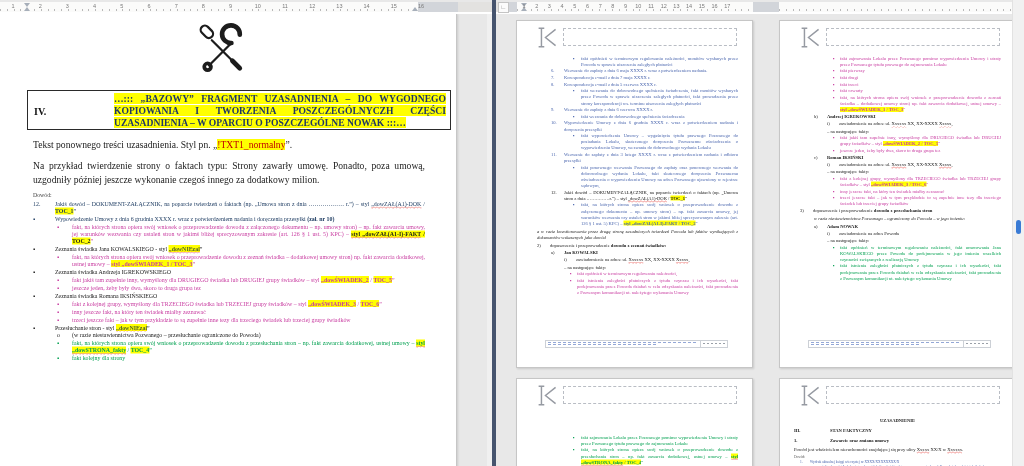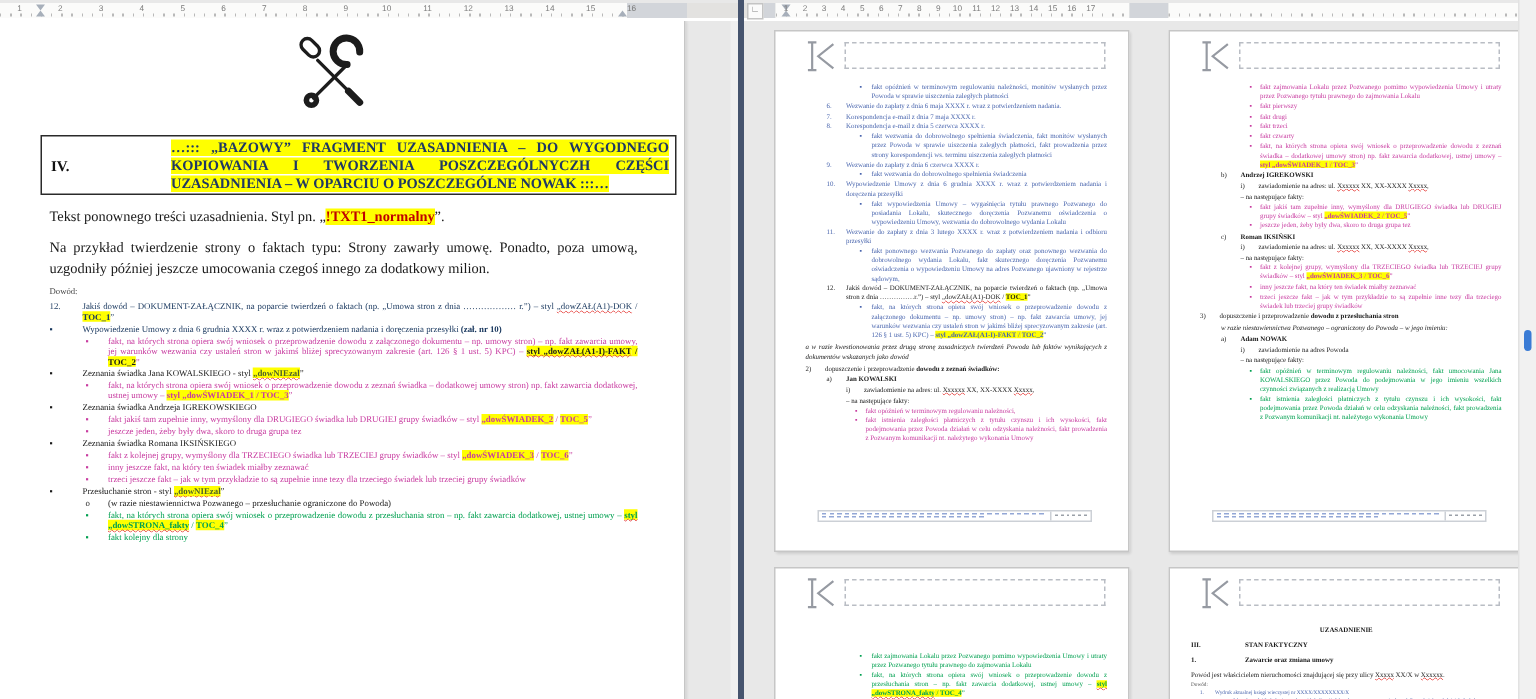--- a/index.html
+++ b/index.html
@@ -27,21 +27,21 @@
   
   .page-big{position:absolute;left:0;top:13px;width:456px;height:453px;background:#fff;
             border-right:1px solid #c6c6c6;border-top:1px solid #d8d8d8;box-shadow:1px 1px 2px rgba(0,0,0,.12)}
   .tools-img{position:absolute;left:195px;top:8px;width:56px;height:57px}
   .hbox{position:absolute;left:27px;top:76px;width:424px;height:40px;border:1.3px solid #2a2a2a;
         display:flex;align-items:center;padding:2px 4px 0 6px;box-sizing:border-box}
   .hnum{flex:0 0 80px;font-size:10px;font-weight:bold;color:#111}
   .htext{flex:1;font-size:9.6px;font-weight:bold;line-height:12.2px;color:#1f3864;text-align:justify}
   .htext mark{background:#ffff00;color:#1f3864}
   .p1{position:absolute;left:33px;top:124px;width:392px;margin:0;font-size:9.6px;line-height:13px;text-align:justify}
-  .p1 .tok{background:#ffff00;color:#c00000;font-weight:bold}
+  .p1 .tok{background:#ffff00;color:#c00000;font-weight:normal}
   .p2{position:absolute;left:33px;top:145px;width:392px;margin:0;font-size:9.6px;line-height:13.6px;text-align:justify}
   .dlabel{position:absolute;left:33px;top:178px;font-size:5.8px;color:#444}
   .big-list{position:absolute;left:0;top:187px;width:912px}
 
   
   .shrink{transform:scale(.5);transform-origin:0 0;width:200%}
   .ln{display:flex;text-align:justify}
   .ln .m{flex:none}
   .ln .tx{flex:1;min-width:0}
   .it{font-style:italic}
@@ -137,21 +137,21 @@
       </g>
     </svg>
 
     <div class="hbox">
       <span class="hnum">IV.</span>
       <span class="htext"><mark>…::: „BAZOWY” FRAGMENT UZASADNIENIA – DO WYGODNEGO KOPIOWANIA I TWORZENIA POSZCZEGÓLNYCZH CZĘŚCI UZASADNIENIA – W OPARCIU O POSZCZEGÓLNE NOWAK :::…</mark></span>
     </div>
 
     <p class="p1"><span>Tekst ponownego treści uzasadnienia. Styl pn. „</span><span class="tok">!TXT1_normalny</span><span>”.</span></p>
 
-    <p class="p2">Na przykład twierdzenie strony o faktach typu: Strony zawarły umowę. Ponadto, poza umową, uzgodniły później jeszcze umocowania czegoś innego za dodatkowy milion.</p>
+    <p class="p2">Na przykład twierdzenie strony o faktach typu: Strony zawarły umowę. Ponadto, poza umową, uzgodniły później jeszcze wykonanie czegoś innego za dodatkowy milion.</p>
 
     <div class="dlabel">Dowód:</div>
 
     <div class="shrink big-list">
         <div class="ln L-0 c-navy">
           <span class="m">12.</span>
           <span class="tx"><span>Jakiś dowód – DOKUMENT-ZAŁĄCZNIK, na poparcie twierdzeń o faktach (np. „Umowa stron z dnia ……………… r.”) – styl </span><span class="uu">„dowZAŁ(A1)-DOK</span><span> / </span><span class="hl bb">TOC_1</span><span>”</span></span>
         </div>
         <div class="ln L-0 c-navy">
           <span class="m">▪</span>

